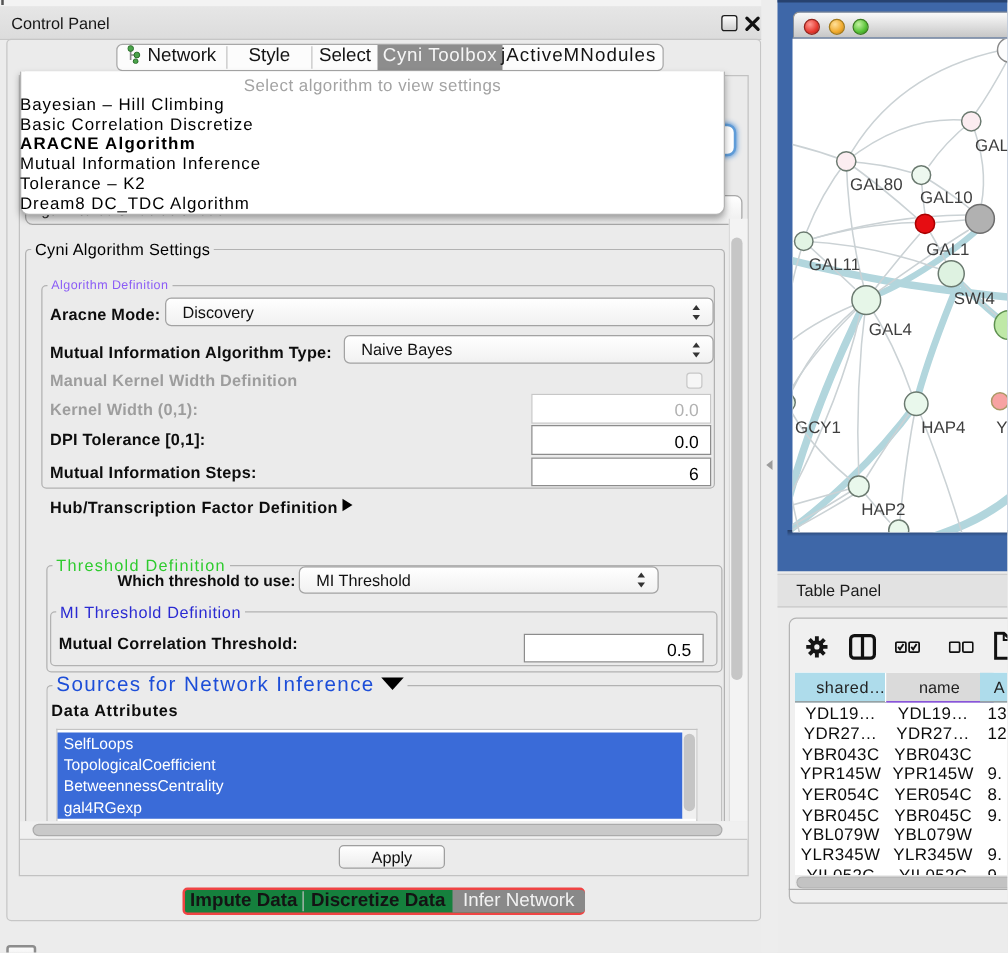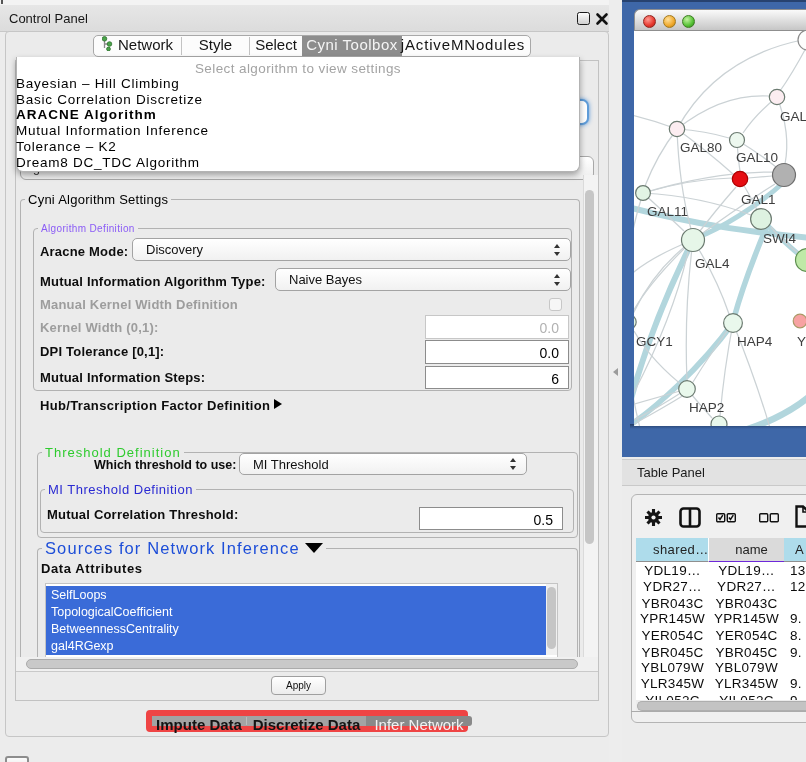--- a/index.html
+++ b/index.html
@@ -118,22 +118,22 @@
 
 <div class="ab" style="left:16px;top:57px;width:564px;height:115px;background:#fff;border:1px solid #b3b3b3;border-top:none;border-radius:0 0 7px 7px;box-shadow:0 3px 6px rgba(0,0,0,.35);box-sizing:border-box"></div>
 <div class="ab" style="left:16px;top:61px;width:564px;text-align:center;font-size:13.5px;color:#a3a3a3;letter-spacing:.4px">Select algorithm to view settings</div>
 <div class="pitem" style="top:76px">Bayesian – Hill Climbing</div>
 <div class="pitem" style="top:91.7px">Basic Correlation Discretize</div>
 <div class="pitem" style="top:107.4px;font-weight:bold;letter-spacing:1px">ARACNE Algorithm</div>
 <div class="pitem" style="top:123.1px">Mutual Information Inference</div>
 <div class="pitem" style="top:138.8px">Tolerance – K2</div>
 <div class="pitem" style="top:154.5px">Dream8 DC_TDC Algorithm</div>
 
-<div class="ab" style="left:271px;top:676px;width:55px;height:19px;background:linear-gradient(#ffffff,#ececec);border:1px solid #9f9f9f;border-radius:4px;box-sizing:border-box;text-align:center;font-size:10px;color:#111;line-height:17px">Apply</div>
-<div class="ab" style="left:146px;top:710px;width:322px;height:22px;background:#a3a3a3;border:6px solid #ef4444;border-radius:4px;box-sizing:border-box">
+<div class="ab" style="left:271px;top:676px;width:85px;height:19px;background:linear-gradient(#ffffff,#ececec);border:1px solid #9f9f9f;border-radius:4px;box-sizing:border-box;text-align:center;font-size:13px;color:#111;line-height:17px">Apply</div>
+<div class="ab" style="left:146px;top:710px;width:322px;height:22px;background:#15803d;border:2px solid #ef4444;border-radius:4px;box-sizing:border-box">
   <div class="seg" style="left:0;width:94px;font-weight:bold">Impute Data</div>
   <div class="ab" style="left:94px;top:1px;bottom:1px;width:1px;background:#bdbdbd"></div>
   <div class="seg" style="left:95px;width:119px;font-weight:bold">Discretize Data</div>
   <div class="seg" style="left:214px;width:106px;background:#898989;color:#f2f2f2;border-radius:0 3px 3px 0">Infer Network</div>
 </div>
 <div class="ab" style="left:5px;top:756px;width:20px;height:10px;border:2px solid #8d8d8d;border-radius:3px;background:linear-gradient(#fcfcfc,#e8e8e8)"></div>
 
 <div class="ab" style="left:609px;top:0;width:13px;height:762px;background:#ededed"></div>
 <div class="ab" style="left:613px;top:368px;width:0;height:0;border-top:4px solid transparent;border-bottom:4px solid transparent;border-right:5px solid #9b9b9b"></div>
 

